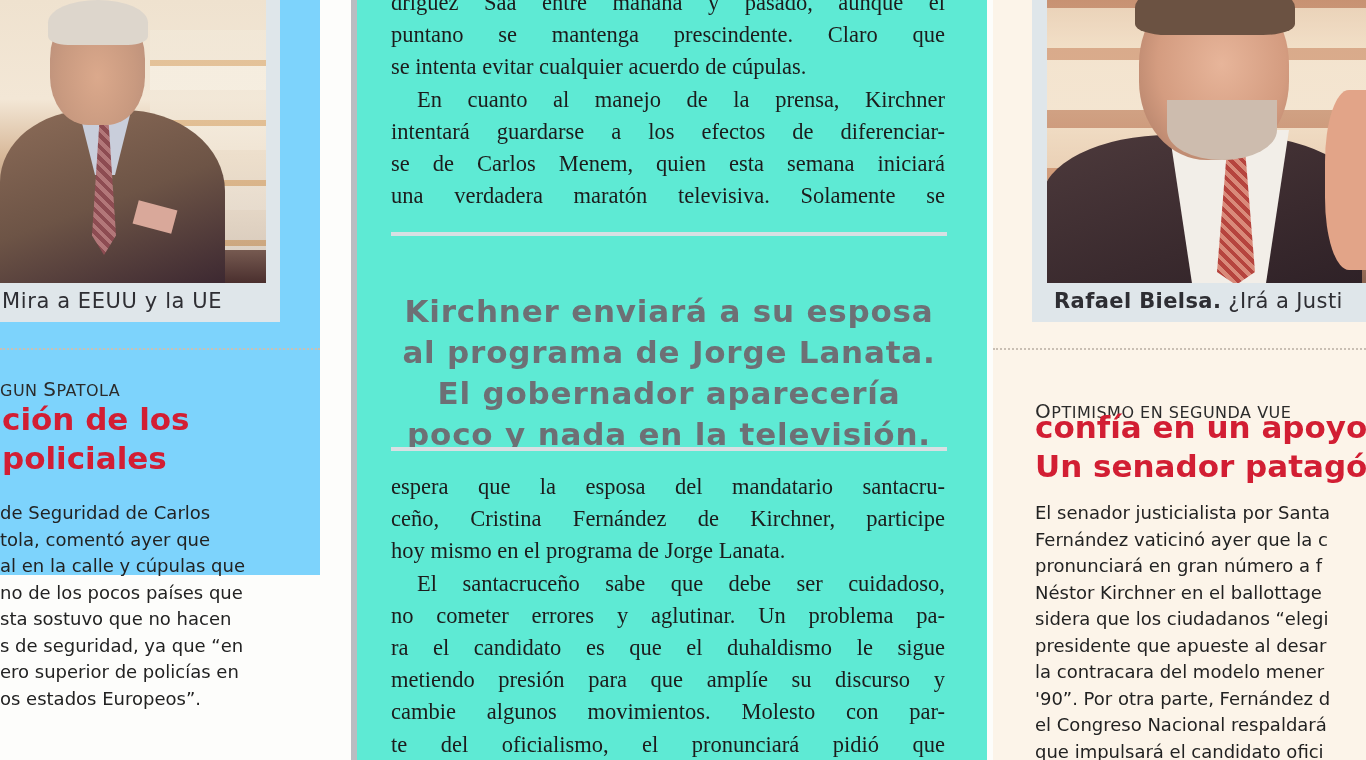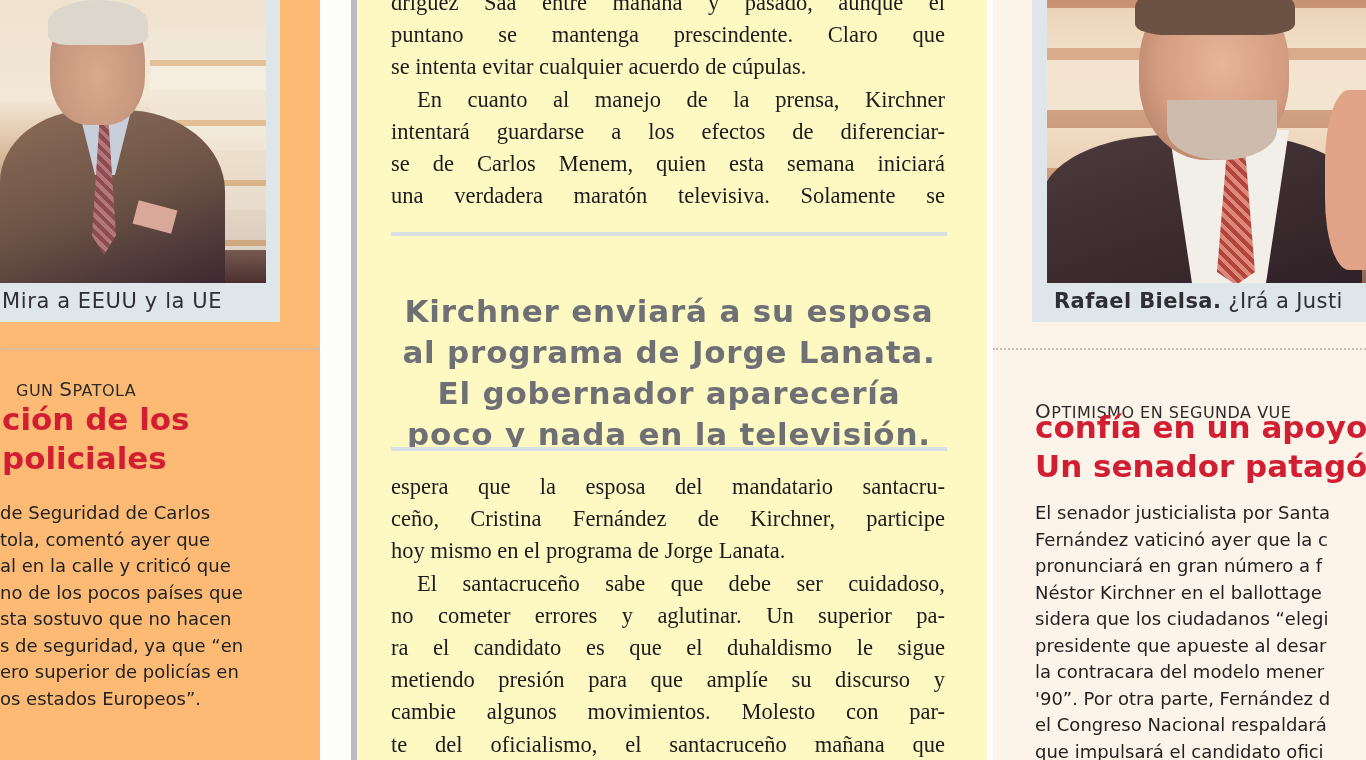--- a/index.html
+++ b/index.html
@@ -7,22 +7,22 @@
       width: 1366px; height: 760px; overflow: hidden;
       background: #fdfdfb;
     }
     .page {
       position: relative; width: 1366px; height: 760px; overflow: hidden;
       background: #fdfdfb;
     }
 
     
     .left-col {
-      position: absolute; left: 0; top: 0; width: 320px; height: 760px;
-      background: #fdba74;
+      position: absolute; left: 0; top: 0; width: 320px; height: 575px;
+      background: #7dd3fc;
     }
     .left-photo-frame {
       position: absolute; left: -10px; top: -10px; width: 290px; height: 332px;
       background: #dfe6ea;
     }
     .left-photo {
       position: absolute; left: 0; top: 0; width: 266px; height: 283px;
       overflow: hidden;
       background: linear-gradient(180deg, #efe2cf 0%, #f3e7d6 35%, #d8b99a 55%, #a98b78 75%, #4a2f2e 100%);
     }
@@ -64,42 +64,42 @@
       font-family: "DejaVu Sans", sans-serif; font-size: 21px; color: #2e2e33;
       letter-spacing: 0.6px; white-space: nowrap; padding-left: 2px; line-height: 30px;
     }
     .left-dotted {
       position: absolute; left: 0; top: 348px; width: 320px;
       border-top: 2px dotted #c9bfb4;
     }
     .left-kicker {
       position: absolute; left: 0; top: 377px;
       font-family: "DejaVu Sans", sans-serif; font-size: 20px; color: #2b2b2b;
-      white-space: nowrap; letter-spacing: 0.5px; margin-left: 16px;
+      white-space: nowrap; letter-spacing: 0.5px;
     }
     .left-kicker .sc { font-size: 16px; }
     .left-headline {
       position: absolute; left: 2px; top: 400px;
       font-family: "DejaVu Sans", sans-serif; font-weight: bold; font-size: 31px;
       line-height: 39px; color: #d21e33; white-space: nowrap;
     }
     .left-body {
       position: absolute; left: 0; top: 500px; width: 300px;
       font-family: "DejaVu Sans", sans-serif; font-size: 18px; line-height: 26.5px;
       color: #222; white-space: nowrap;
     }
 
     
     .center-divider {
       position: absolute; left: 351px; top: 0; width: 6px; height: 760px;
       background: #b9bcc1;
     }
     .center-col {
       position: absolute; left: 357px; top: 0; width: 630px; height: 760px;
-      background: #fef9c3;
+      background: #5eead4;
     }
     .body-text {
       position: absolute; left: 34px; width: 554px;
       font-family: "Liberation Serif", "DejaVu Serif", serif; font-size: 22.5px;
       line-height: 32.2px; color: #1c1c1c; white-space: nowrap;
     }
     .body-text .line { display: block; height: 32.2px; text-align: justify; text-align-last: justify; }
     .body-text .line.last { text-align-last: left; }
     .body-text .indent { padding-left: 26px; }
     .top-text { top: -13px; }
@@ -222,21 +222,21 @@
     <div class="left-kicker">
       <span class="sc">GUN </span><span>S</span><span class="sc">PATOLA</span>
     </div>
     <div class="left-headline">
       <span class="line">ción de los</span>
       <span class="line">policiales</span>
     </div>
     <div class="left-body">
       <span class="line">de Seguridad de Carlos</span>
       <span class="line">tola, comentó ayer que</span>
-      <span class="line">al en la calle y criticó que</span>
+      <span class="line">al en la calle y cúpulas que</span>
       <span class="line">no de los pocos países que</span>
       <span class="line">sta sostuvo que no hacen</span>
       <span class="line">s de seguridad, ya que “en</span>
       <span class="line">ero superior de policías en</span>
       <span class="line">os estados Europeos”.</span>
     </div>
   </div>
 
   <div class="center-divider"></div>
   <div class="center-col">
@@ -257,25 +257,25 @@
       <span class="line">El gobernador aparecería</span>
       <span class="line">poco y nada en la televisión.</span>
     </div>
     <div class="pq-rule bottom"></div>
 
     <div class="body-text bottom-text">
       <span class="line">espera que la esposa del mandatario santacru-</span>
       <span class="line">ceño, Cristina Fernández de Kirchner, participe</span>
       <span class="line last">hoy mismo en el programa de Jorge Lanata.</span>
       <span class="line indent">El santacruceño sabe que debe ser cuidadoso,</span>
-      <span class="line">no cometer errores y aglutinar. Un superior pa-</span>
+      <span class="line">no cometer errores y aglutinar. Un problema pa-</span>
       <span class="line">ra el candidato es que el duhaldismo le sigue</span>
       <span class="line">metiendo presión para que amplíe su discurso y</span>
       <span class="line">cambie algunos movimientos. Molesto con par-</span>
-      <span class="line">te del oficialismo, el santacruceño mañana que</span>
+      <span class="line">te del oficialismo, el pronunciará pidió que</span>
     </div>
   </div>
 
   <div class="right-gap"></div>
   <div class="right-col">
     <div class="right-photo-frame">
       <div class="right-photo">
         <div class="stripes"></div>
         <div class="suit"></div>
         <div class="shirt"></div>

